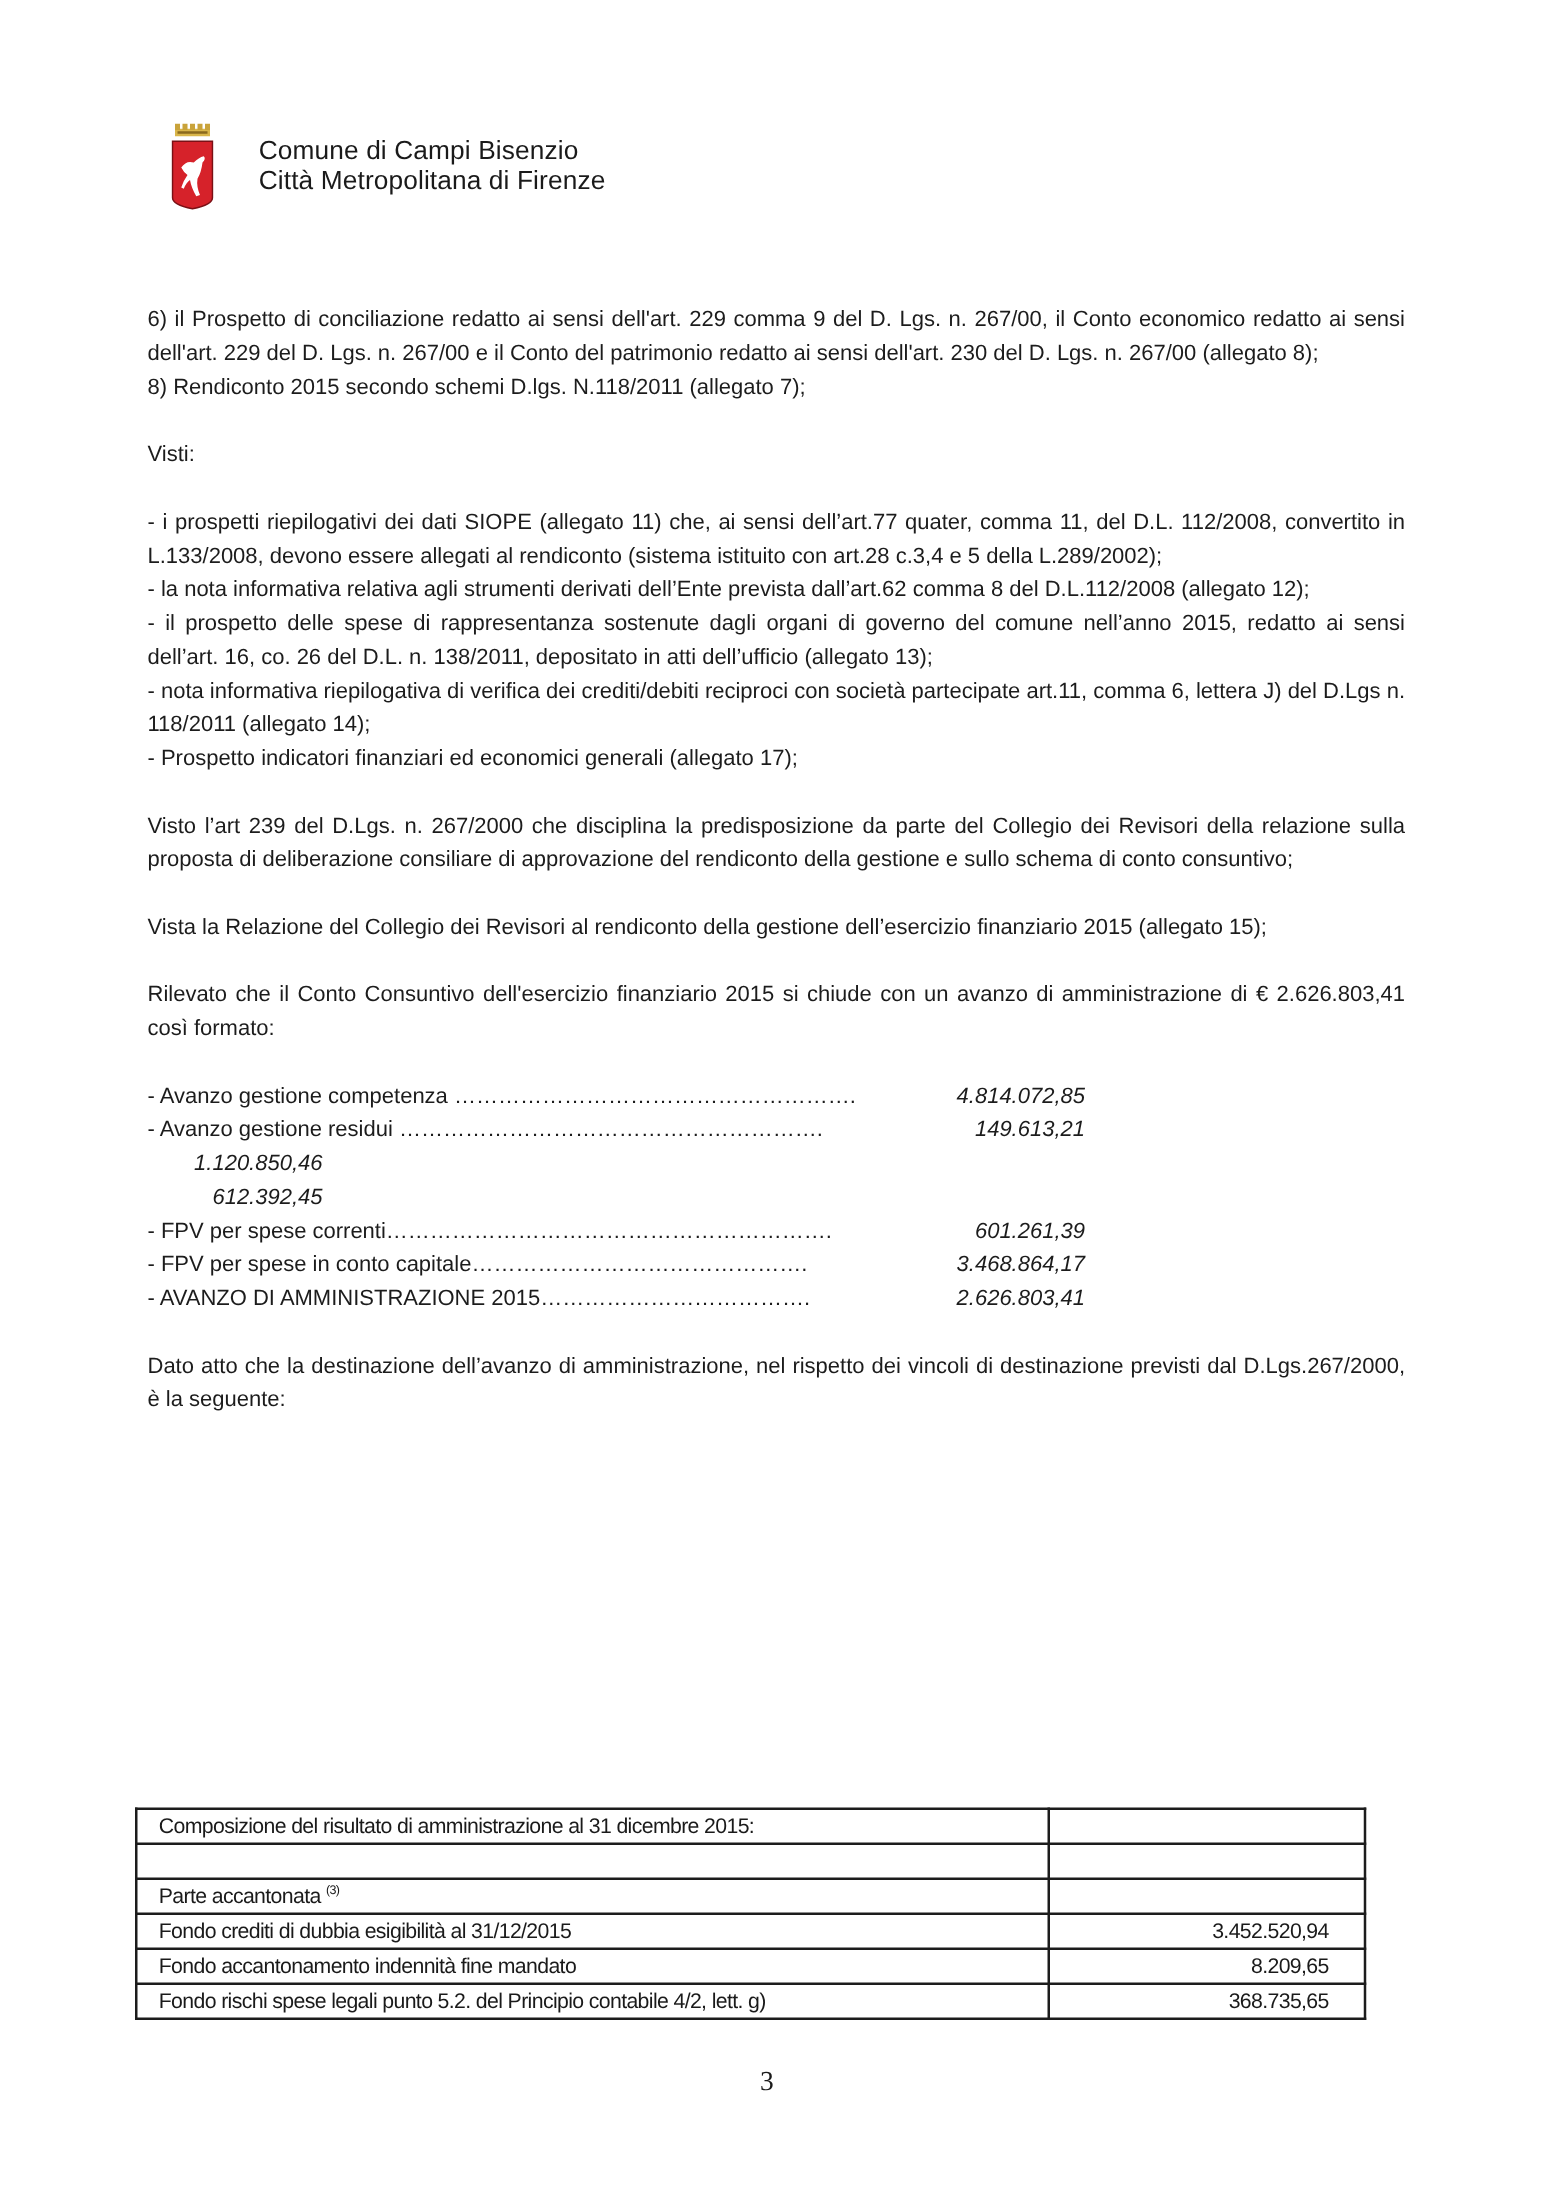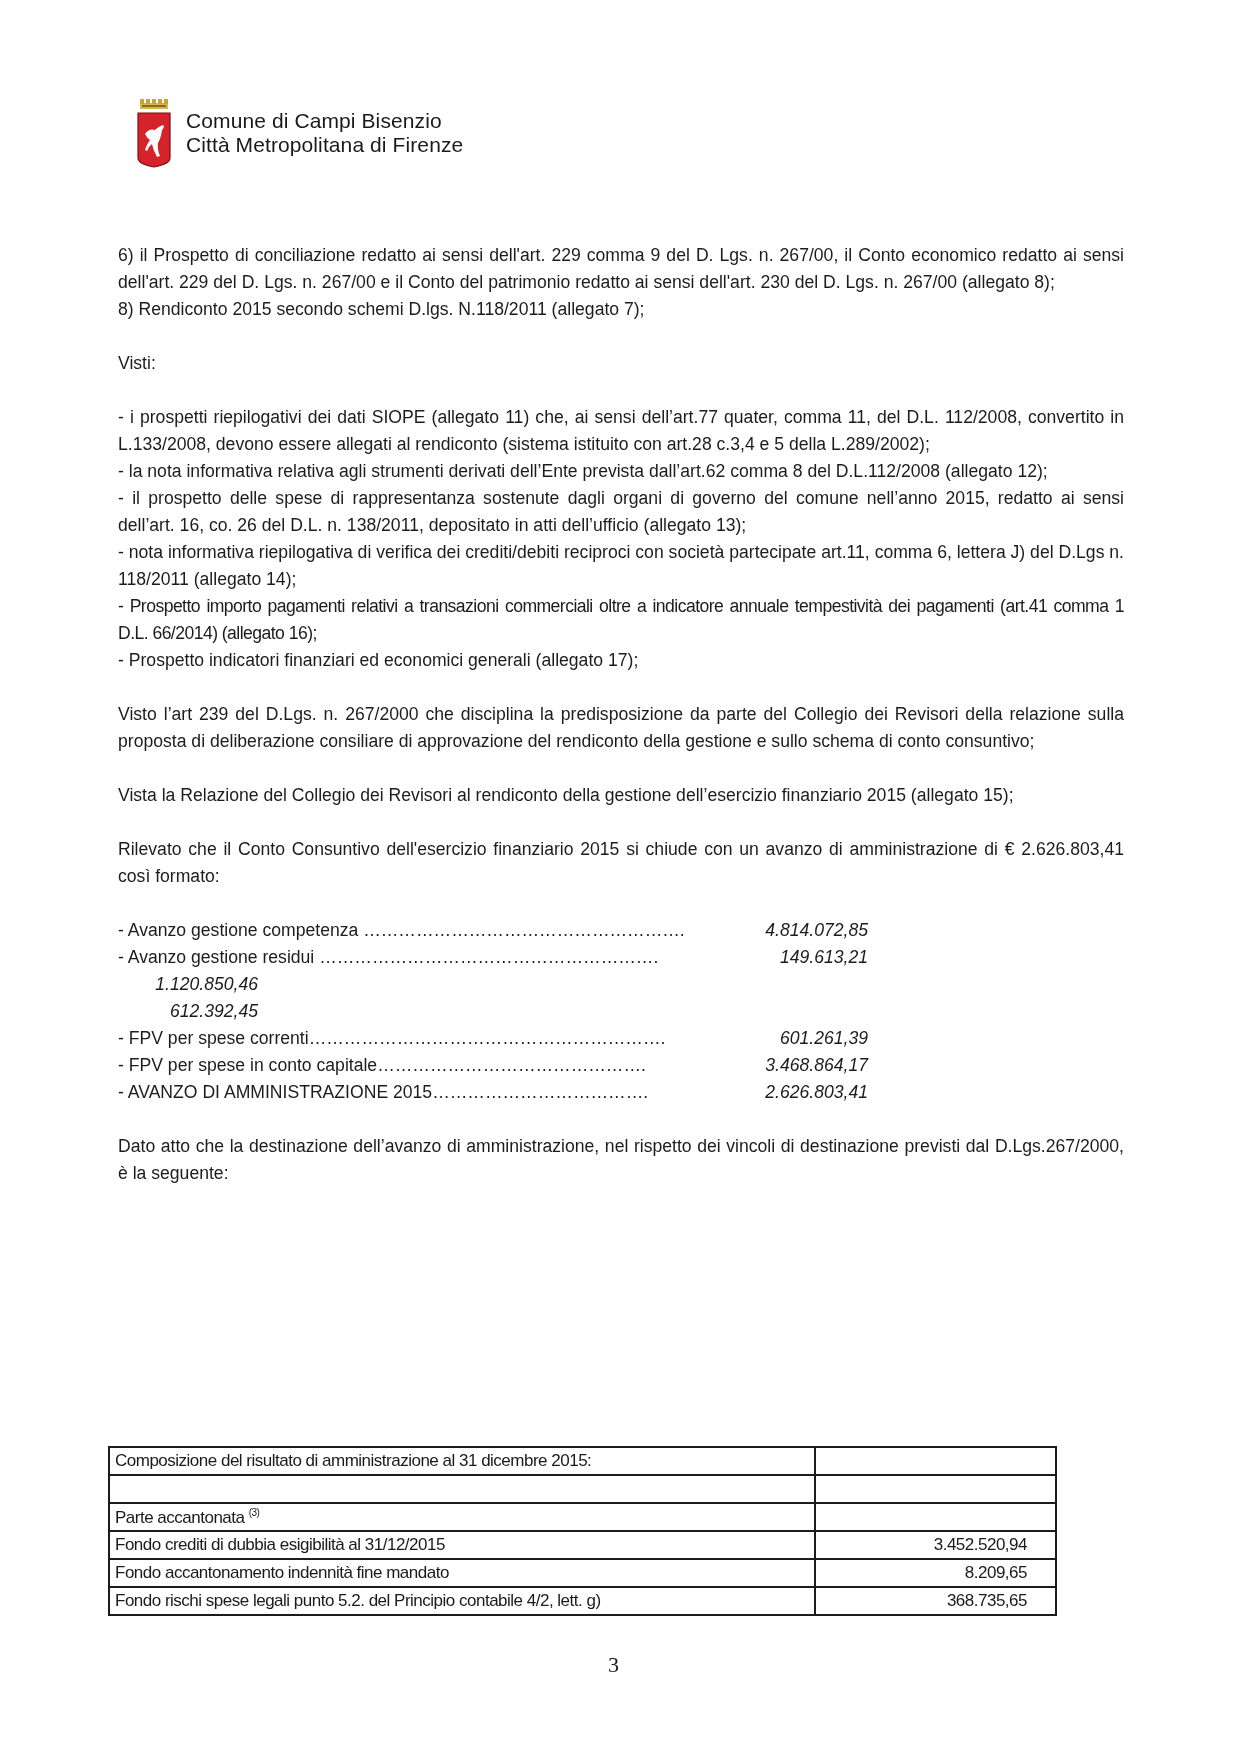--- a/index.html
+++ b/index.html
@@ -1,42 +1,42 @@
 <!DOCTYPE html>
 <html><head>
   <meta charset="utf-8">
   <style>
     html, body { margin: 0; padding: 0; background: #ffffff; }
     body {
       width: 1239px; height: 1753px; position: relative; overflow: hidden;
       font-family: "Liberation Sans", "DejaVu Sans", sans-serif;
       color: #1a1a1a;
     }
-    .header { position: absolute; left: 136px; top: 98px; display: flex; align-items: center; }
+    .header { position: absolute; left: 136px; top: 98px; display: flex; align-items: center; gap: 21px; }
     .crest { width: 36px; height: 72px; position: relative; margin-right: 14px; }
     .crown { position: absolute; left: 3px; top: 0; width: 30px; height: 12px; }
     .shield { position: absolute; left: 1px; top: 14px; width: 34px; height: 56px; }
     .header-text { font-size: 21px; line-height: 24px; color: #1a1a1a; letter-spacing: 0.1px; margin-top: -2px; }
     .content {
       position: absolute; left: 118px; top: 242px; width: 1006px;
       font-family: "Liberation Sans Narrow", "Liberation Sans", sans-serif;
       font-size: 17.6px; line-height: 27px; color: #1c1c1c;
     }
     .p { margin: 0; text-align: justify; }
     .blank { height: 27px; }
     b { font-weight: normal; }
     .narrow { letter-spacing: -0.55px; }
     .list-row { display: flex; height: 27px; align-items: flex-end; }
     .list-label { width: 610px; white-space: nowrap; overflow: hidden; }
     .list-value { width: 140px; text-align: right; font-style: italic; }
     table.res {
       position: absolute; left: 108px; top: 1446px; border-collapse: collapse;
       font-family: "Liberation Sans", sans-serif; font-size: 17px; letter-spacing: -0.5px;
     }
-    table.res td { border: 2px solid #1c1c1c; height: 26px; padding: 0 5px; }
+    table.res td { border: 2px solid #1c1c1c; height: 26px; padding: 0 17px; }
     table.res td.c1 { width: 694px; }
     table.res td.c2 { width: 206px; text-align: right; padding-right: 28px; }
     .page-num {
       position: absolute; left: 608px; top: 1652px;
       font-family: "Liberation Serif", serif; font-size: 22px; color: #1a1a1a;
     }
     sup { font-size: 10px; }
   </style>
 </head>
 <body>
@@ -66,21 +66,20 @@
 <div class="content">
   <p class="p"><span>6) il Prospetto di conciliazione redatto ai sensi dell'art. 229 comma 9 del D. Lgs. n. 267/00, il Conto economico redatto ai sensi dell'art. 229 del D. Lgs. n. 267/00 e il Conto del patrimonio redatto ai sensi dell'art. 230 del D. Lgs. n. 267/00  (</span><b>allegato 8</b><span>);</span></p>
   <p class="p"><span>8) Rendiconto 2015 secondo schemi D.lgs. N.118/2011 (</span><b>allegato 7</b><span>);</span></p>
   <div class="blank"></div>
   <p class="p">Visti:</p>
   <div class="blank"></div>
   <p class="p"><span>- i prospetti riepilogativi dei dati SIOPE (</span><b>allegato 11</b><span>) che, ai sensi dell’art.77 quater, comma 11, del D.L. 112/2008, convertito in L.133/2008, devono essere allegati al rendiconto (sistema istituito con art.28 c.3,4 e 5 della L.289/2002);</span></p>
   <p class="p"><span>- la nota informativa relativa agli strumenti derivati dell’Ente prevista dall’art.62 comma 8 del D.L.112/2008 (</span><b>allegato 12</b><span>);</span></p>
   <p class="p"><span>- il prospetto delle spese di rappresentanza sostenute dagli organi di governo del comune nell’anno 2015, redatto ai sensi dell’art. 16, co. 26 del D.L. n. 138/2011, depositato in atti dell’ufficio (</span><b>allegato 13</b><span>);</span></p>
   <p class="p"><span>- nota informativa riepilogativa di verifica dei crediti/debiti reciproci con società partecipate art.11, comma 6, lettera J) del D.Lgs n. 118/2011 (</span><b>allegato 14</b><span>);</span></p>
-  <p class="p narrow"><span>- Prospetto importo pagamenti relativi a transazioni commerciali oltre a indicatore annuale tempestività dei pagamenti (art.41 comma 1 D.L. 66/2014) (</span><b>allegato 16</b><span>);</span></p>
   <p class="p"><span>- Prospetto indicatori finanziari ed economici generali (</span><b>allegato 17</b><span>);</span></p>
   <div class="blank"></div>
   <p class="p">Visto l’art 239 del D.Lgs. n. 267/2000 che disciplina la predisposizione da parte del Collegio dei Revisori della relazione sulla proposta di deliberazione consiliare di approvazione del rendiconto della gestione e sullo schema di conto consuntivo;</p>
   <div class="blank"></div>
   <p class="p"><span>Vista la Relazione del Collegio dei Revisori al rendiconto della gestione dell’esercizio finanziario 2015 (</span><b>allegato 15</b><span>);</span></p>
   <div class="blank"></div>
   <p class="p">Rilevato che il Conto Consuntivo dell'esercizio finanziario 2015 si chiude con un avanzo di amministrazione di € 2.626.803,41 così formato:</p>
   <div class="blank"></div>
   <div>
     <div class="list-row">

